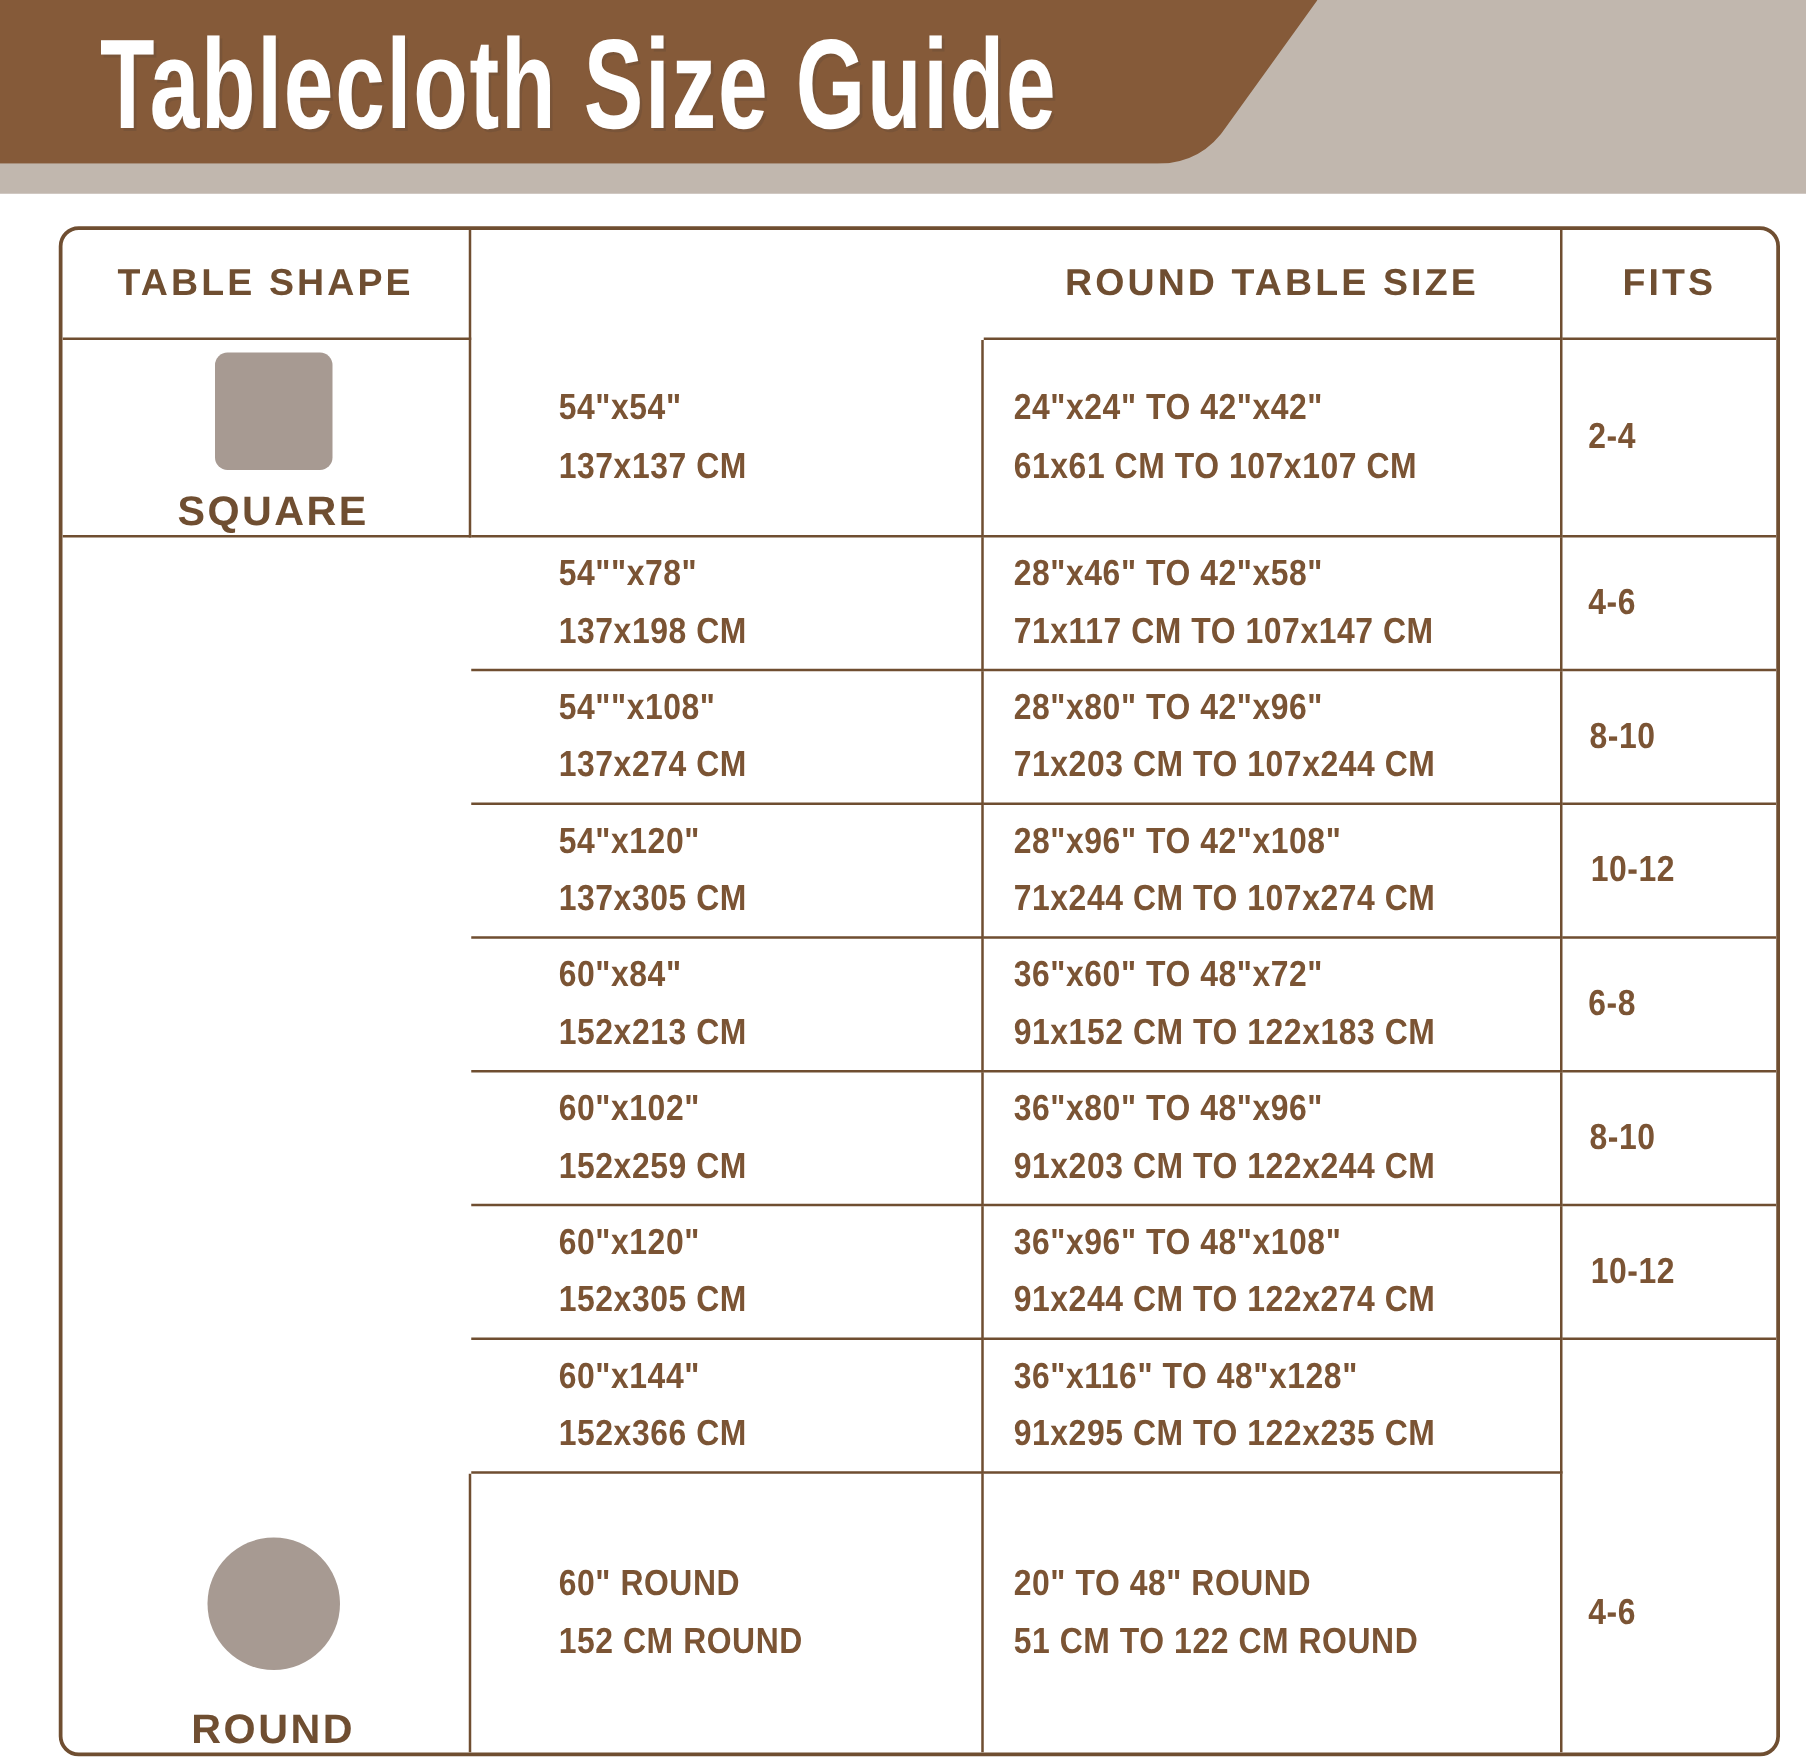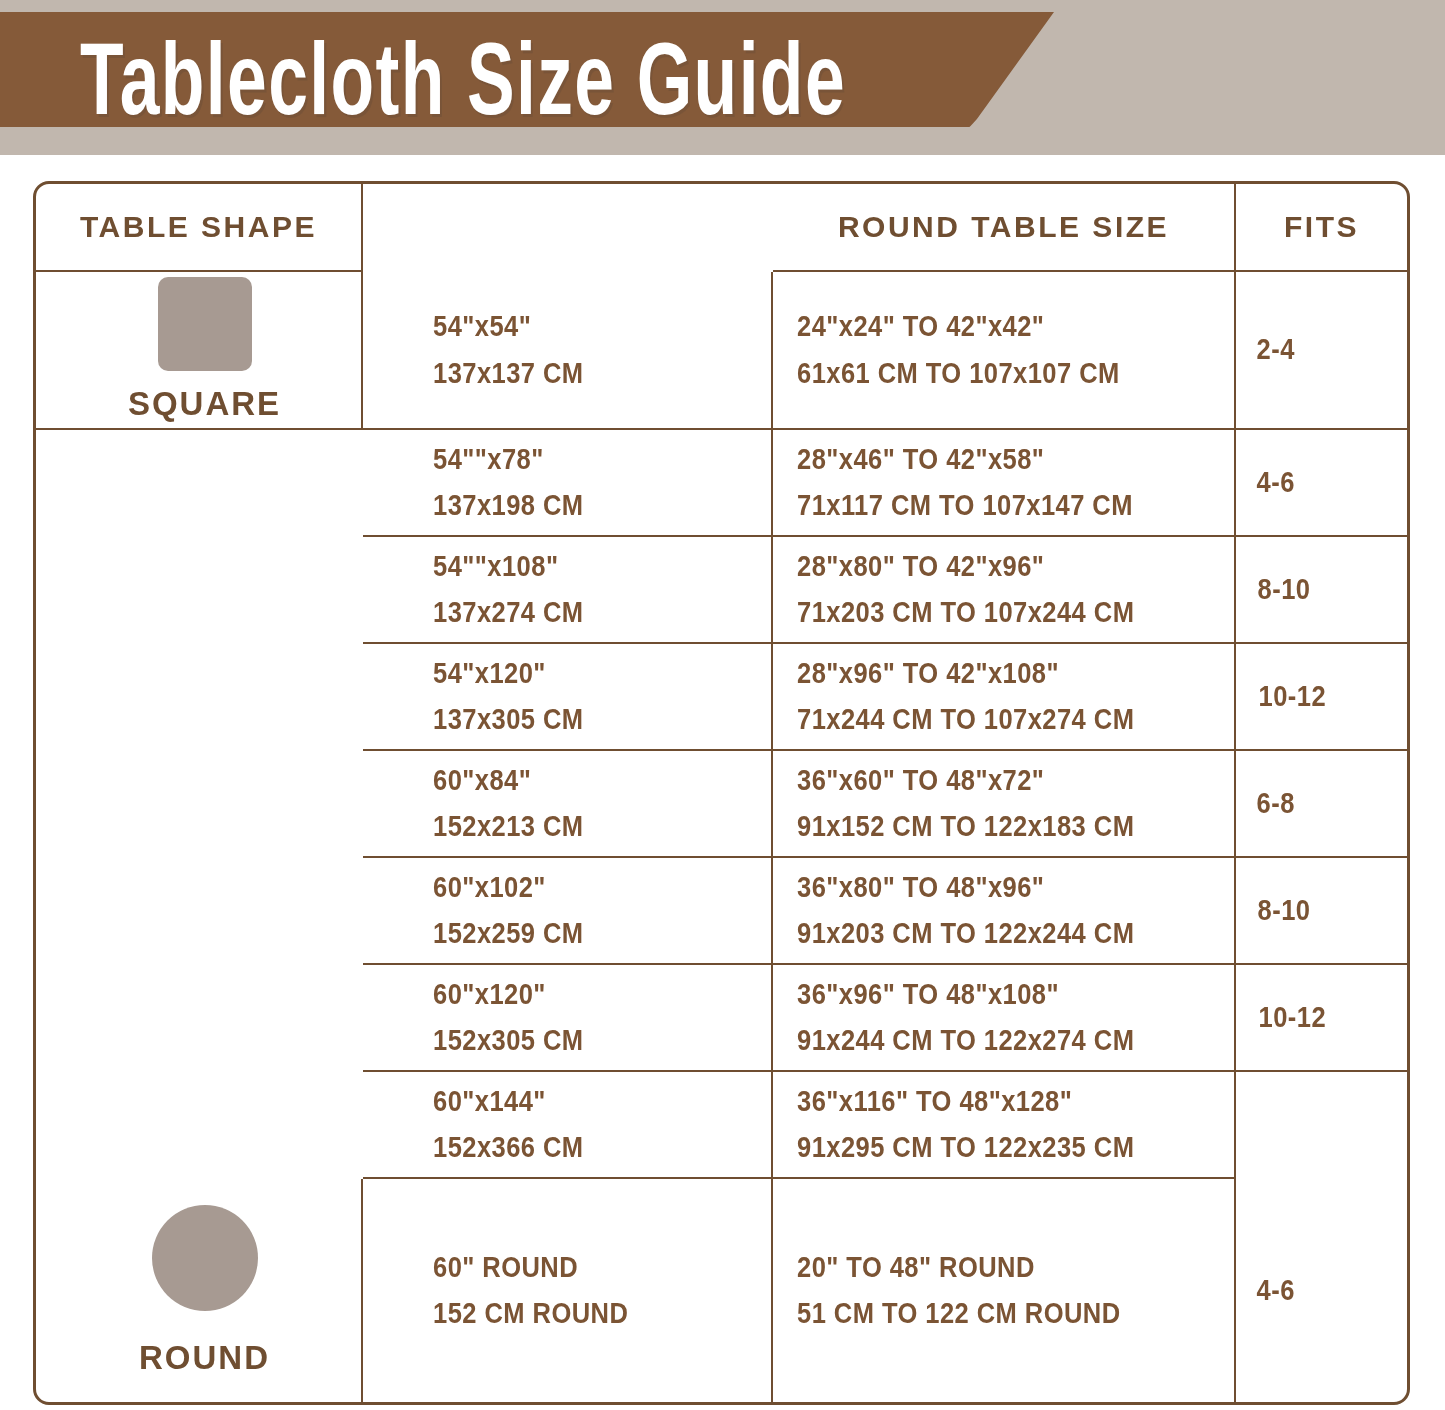--- a/index.html
+++ b/index.html
@@ -7,34 +7,34 @@
     width:1445px;height:1410px;position:relative;overflow:hidden;
     background:var(--page,#FFFFFF);
     font-family:"Liberation Sans",sans-serif;
   }
   
   .top-strip{
     position:absolute;left:0;top:0;width:1445px;height:155px;
     background:var(--strip,#C1B7AE);
   }
   .banner{
-    position:absolute;left:0;top:12px;width:1060px;height:115px;
+    position:absolute;left:0;top:0;width:1060px;height:131px;
     background:var(--banner,#855A39);
     clip-path:path("M0 0 H1054 L982 100 Q962 131 926 131 H0 Z");
   }
   .banner h1{
     position:absolute;left:80px;top:16px;margin:0;
     font-weight:bold;font-size:102px;line-height:1;color:#FFFFFF;
     letter-spacing:2px;white-space:nowrap;
     transform:scaleX(0.70);transform-origin:0 0;
     text-shadow:3px 3px 0 rgba(96,74,56,0.30);
   }
   
   .size-table{
-    position:absolute;left:33px;top:181px;width:1377px;height:1224px;
+    position:absolute;left:47px;top:181px;width:1377px;height:1224px;
     box-sizing:border-box;
     border:3px solid var(--line,#6F4E31);border-radius:16px;
     background:var(--page,#FFFFFF);
     display:grid;
     grid-template-columns:327px 410px 463px 1fr;
     grid-template-rows:88px 158px repeat(7,107px) 1fr;
     overflow:hidden;
   }
   .cell{
     box-sizing:border-box;
@@ -61,21 +61,21 @@
   .c2.data{padding-left:70px}
   .c3.data{padding-left:24px}
   .seats{align-items:flex-start;justify-content:center;padding-left:18px}
   .line{
     display:block;white-space:nowrap;
     transform:scaleX(0.88);transform-origin:0 50%;
   }
   .seats .line{transform-origin:50% 50%}
   
   .shape{
-    flex-direction:column;align-items:center;justify-content:center;padding-left:12px;
+    flex-direction:column;align-items:center;justify-content:flex-end;padding-left:12px;
   }
   .shape-label{
     font-weight:bold;font-size:33px;letter-spacing:2px;
     color:var(--line,#6F4E31);white-space:nowrap;
   }
   .icon{background:var(--icon,#A79A92)}
   .icon.square{width:94px;height:94px;border-radius:10px;margin-bottom:14px}
   .icon.rectangle{width:97px;height:258px;border-radius:14px;margin-bottom:46px}
   .icon.circle{width:106px;height:106px;border-radius:50%;margin-bottom:28px}
   .shape.rect-cell{padding-bottom:120px}

